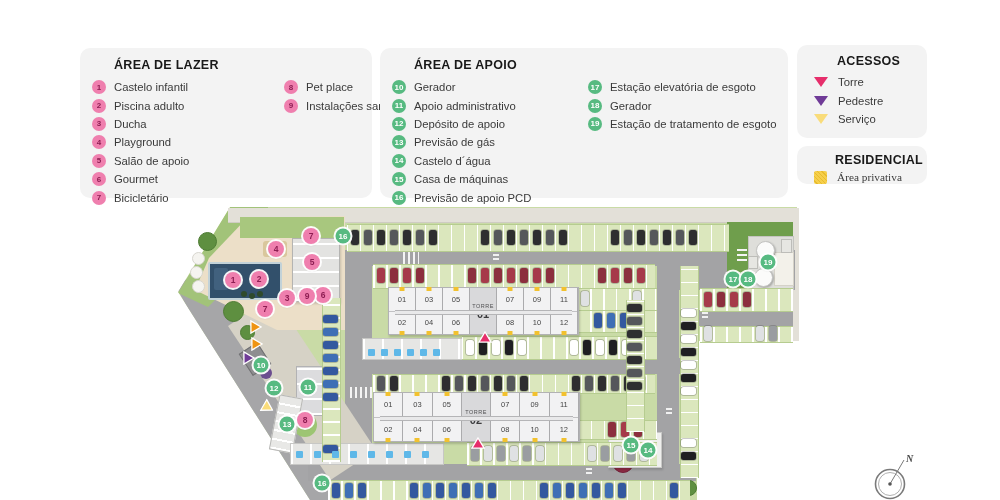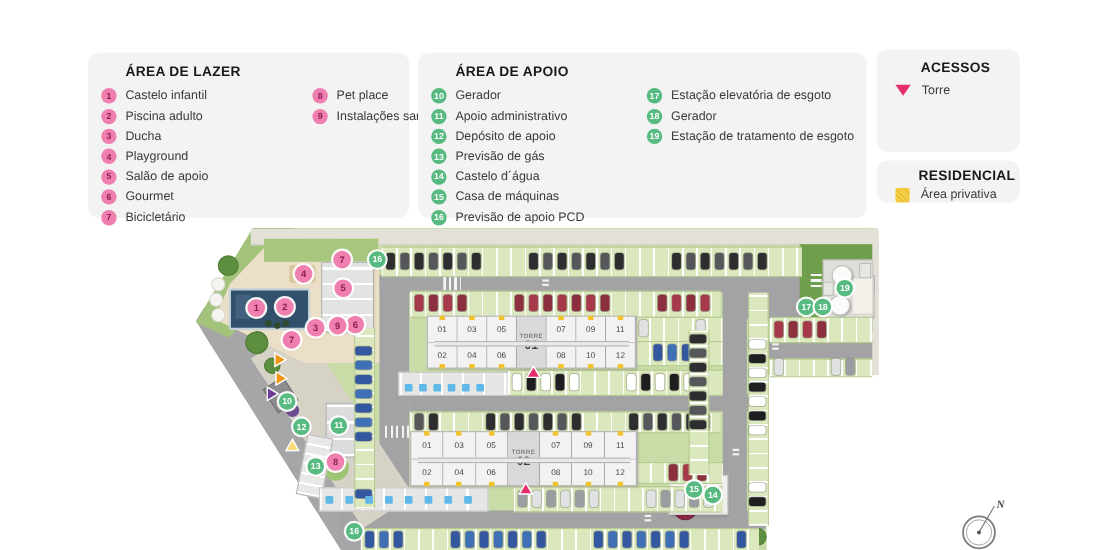--- a/index.html
+++ b/index.html
@@ -543,26 +543,34 @@
       </div>
   </div>
 
   <div class="card" style="left:797px;top:45px;width:130px;height:93px;">
     <div class="card-title" style="position:absolute;left:40px;top:9px;">ACESSOS</div>
     <div id="acessos-items" class="abs" style="left:17px;top:28px;width:110px;">
         <div class="leg-row">
           <div class="tri" style="border-top-color: rgb(230, 46, 107);"></div>
           <div class="leg-label">Torre</div>
         </div>
+        <div class="leg-row">
+          <div class="tri" style="border-top-color: rgb(111, 59, 151);"></div>
+          <div class="leg-label">Pedestre</div>
+        </div>
+        <div class="leg-row">
+          <div class="tri" style="border-top-color: rgb(249, 220, 122);"></div>
+          <div class="leg-label">Serviço</div>
+        </div>
       </div>
   </div>
 
   <div class="card" style="left:797px;top:146px;width:130px;height:38px;">
     <div class="card-title" style="position:absolute;left:38px;top:7px;">RESIDENCIAL</div>
-    <div id="residencial-items" class="abs" style="left:17px;top:22px;width:110px;">
+    <div id="residencial-items" class="abs" style="left:17px;top:22px;width:110px;font-family:Liberation Serif, serif;">
         <div class="leg-row">
           <div class="swatch"></div>
           <div class="leg-label">Área privativa</div>
         </div>
       </div>
   </div>
 
 </div>
 
 </body></html>

